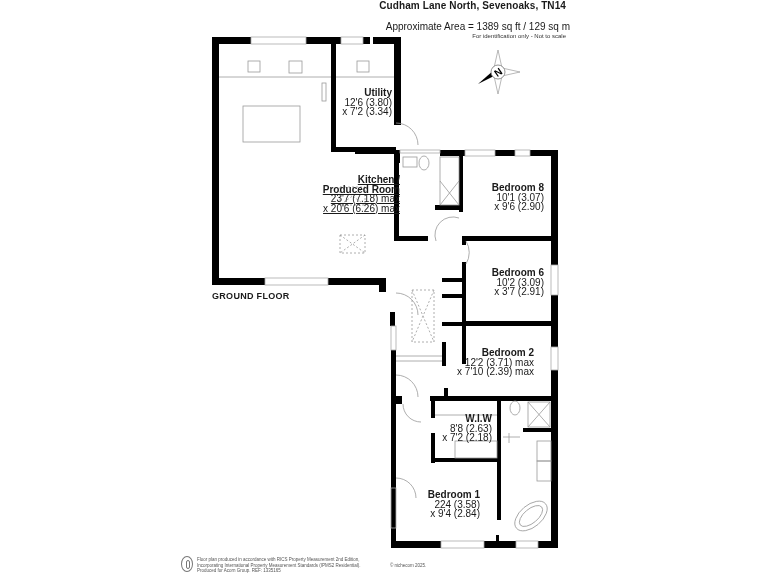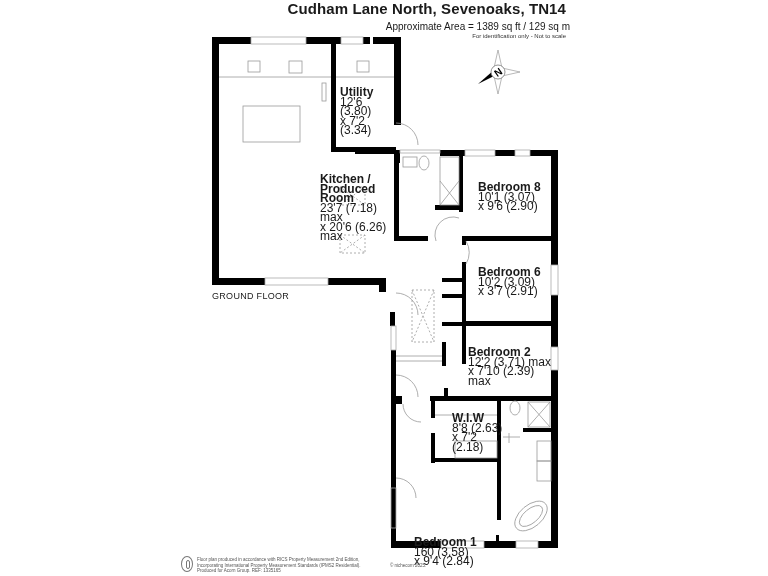--- a/index.html
+++ b/index.html
@@ -1,24 +1,24 @@
 <!DOCTYPE html>
 <html><head>
   <meta charset="utf-8">
   <style>
     html, body { margin: 0; padding: 0; background: #ffffff; }
     body { width: 768px; height: 576px; position: relative; overflow: hidden; font-family: "Liberation Sans", sans-serif; color: #1a1a1a; }
-    .title { position: absolute; right: 202px; top: 0px; font-size: 15px; font-weight: bold; letter-spacing: 0.1px; }
+    .title { position: absolute; right: 202px; top: 0px; font-size: 10px; font-weight: bold; letter-spacing: 0.1px; }
     .area { position: absolute; right: 198px; top: 21px; font-size: 10px; }
     .note { position: absolute; right: 202px; top: 33px; font-size: 6px; color: #333; }
     svg.plan { position: absolute; left: 0; top: 0; }
-    .room-label { position: absolute; text-align: left; font-size: 12px; line-height: 9.5px; color: #1a1a1a; }
+    .room-label { position: absolute; text-align: right; font-size: 10px; line-height: 9.5px; color: #1a1a1a; }
     .room-label .name { font-weight: bold; display: block; }
     .room-label .dim { display: block; }
-    .floor-label { position: absolute; left: 212px; top: 291px; font-size: 9px; font-weight: normal; letter-spacing: 0.3px; }
+    .floor-label { position: absolute; left: 212px; top: 291px; font-size: 9px; font-weight: bold; letter-spacing: 0.3px; }
     .footer { position: absolute; left: 197px; top: 557px; font-size: 4.5px; line-height: 5.5px; color: #555; }
     .footer-copy { position: absolute; left: 390px; top: 563px; font-size: 4.5px; color: #555; }
     .footer-icon { position: absolute; left: 181px; top: 556px; width: 12px; height: 16px; border: 1px solid #777; border-radius: 50%; box-sizing: border-box; }
     .footer-icon::after { content: ""; position: absolute; left: 4px; top: 3px; width: 2px; height: 7px; border: 1px solid #777; border-radius: 2px; }
     .compass { position: absolute; left: 476px; top: 50px; }
   </style>
 </head>
 <body>
 
 <div class="title">Cudham Lane North, Sevenoaks, TN14</div>
@@ -146,21 +146,21 @@
     <line x1="550" y1="402" x2="528" y2="427"></line>
     <rect x="537" y="441" width="14" height="20"></rect>
     <rect x="537" y="461" width="14" height="20"></rect>
     <ellipse cx="531" cy="516" rx="19" ry="11" transform="rotate(-40 531 516)"></ellipse>
     <ellipse cx="531" cy="516" rx="14" ry="7" transform="rotate(-40 531 516)"></ellipse>
     <line x1="509" y1="433" x2="509" y2="443"></line>
     <line x1="503" y1="437" x2="520" y2="437"></line>
   </g>
 </svg>
 
-<div class="room-label" style="left:320px; top:175px; width:80px;">
+<div class="room-label" style="left:320px; top:175px; width:80px;text-decoration:underline;">
   <span class="name">Kitchen /</span>
   <span class="name">Produced Room</span>
   <span class="dim">23'7 (7.18) max</span>
   <span class="dim">x 20'6 (6.26) max</span>
 </div>
 
 <div class="room-label" style="left:340px; top:88px; width:52px;">
   <span class="name">Utility</span>
   <span class="dim">12'6 (3.80)</span>
   <span class="dim">x 7'2 (3.34)</span>
@@ -171,35 +171,35 @@
   <span class="dim">10'1 (3.07)</span>
   <span class="dim">x 9'6 (2.90)</span>
 </div>
 
 <div class="room-label" style="left:478px; top:268px; width:66px;">
   <span class="name">Bedroom 6</span>
   <span class="dim">10'2 (3.09)</span>
   <span class="dim">x 3'7 (2.91)</span>
 </div>
 
-<div class="room-label" style="left:468px; top:348px; width:86px;">
+<div class="room-label" style="left:448px; top:348px; width:86px;">
   <span class="name">Bedroom 2</span>
   <span class="dim">12'2 (3.71) max</span>
   <span class="dim">x 7'10 (2.39) max</span>
 </div>
 
-<div class="room-label" style="left:452px; top:414px; width:52px;">
+<div class="room-label" style="left:440px; top:414px; width:52px;">
   <span class="name">W.I.W</span>
   <span class="dim">8'8 (2.63)</span>
   <span class="dim">x 7'2 (2.18)</span>
 </div>
 
-<div class="room-label" style="left:414px; top:490px; width:66px;margin-top:48px;">
+<div class="room-label" style="left:414px; top:490px; width:66px;">
   <span class="name">Bedroom 1</span>
-  <span class="dim">160 (3.58)</span>
+  <span class="dim">224 (3.58)</span>
   <span class="dim">x 9'4 (2.84)</span>
 </div>
 
 <div class="floor-label">GROUND FLOOR</div>
 
 <div class="footer-icon"></div>
 <div class="footer">
   <div>Floor plan produced in accordance with RICS Property Measurement 2nd Edition,</div>
   <div>Incorporating International Property Measurement Standards (IPMS2 Residential).</div>
   <div>Produced for Acorn Group.   REF:   1335165</div>

